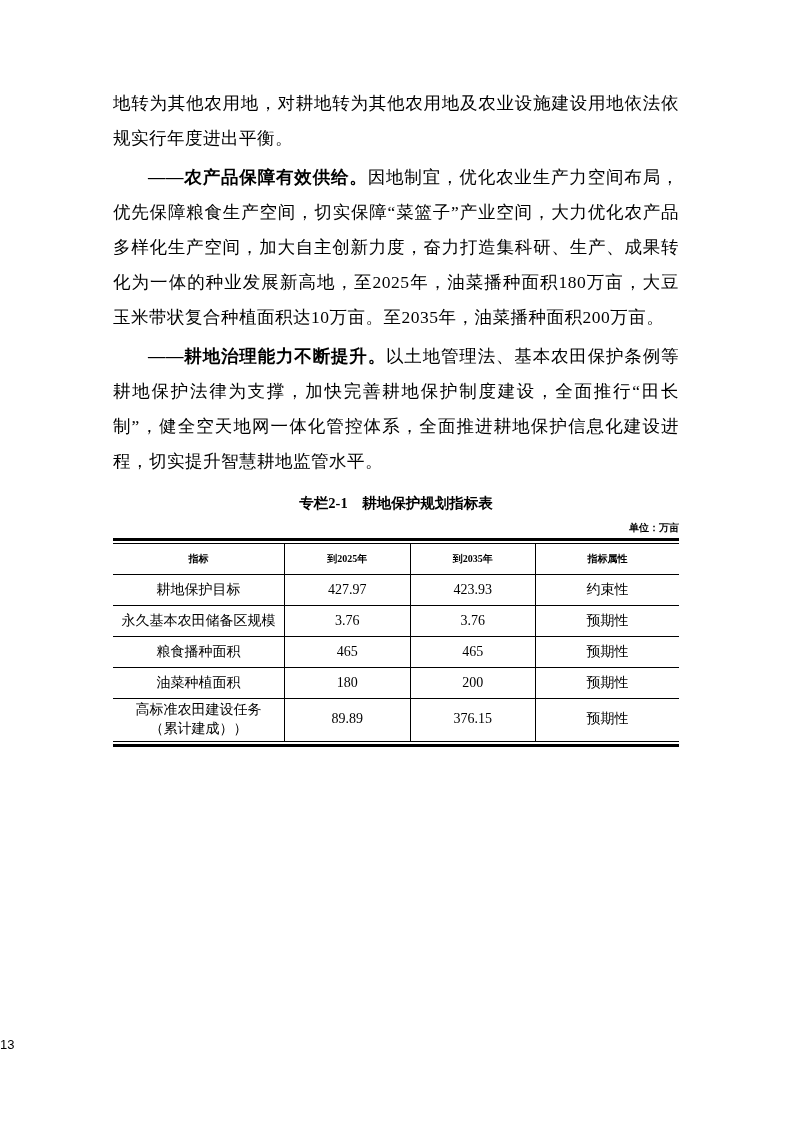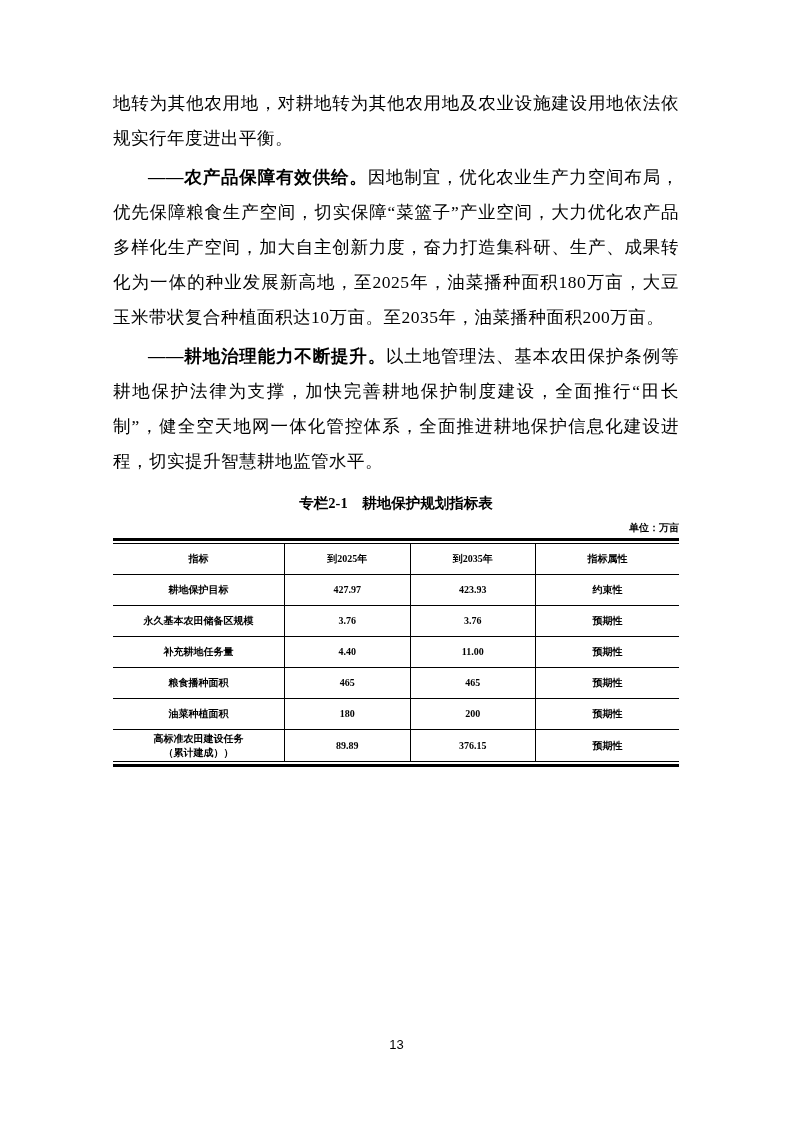--- a/index.html
+++ b/index.html
@@ -56,39 +56,38 @@
     border-bottom: 1px solid #000;
     table-layout: fixed;
   }
   table.indicator-table tr { border-bottom: 1px solid #000; }
   table.indicator-table tbody tr:last-child { border-bottom: none; }
   table.indicator-table th,
   table.indicator-table td {
     text-align: center;
     vertical-align: middle;
     padding: 2px 4px;
-    font-size: 10px;
+    font-size: 14px;
     height: 31px;
     line-height: 1.35;
-    font-weight: bold;
   }
   table.indicator-table th {
     font-weight: bold;
     font-size: 10px;
   }
   table.indicator-table th + th,
   table.indicator-table td + td {
     border-left: 1px solid #000;
   }
   td.cell-indicator { white-space: pre-line; }
   .page-number {
     position: absolute;
     left: 0; right: 0;
     top: 1037px;
-    text-align: center;
+    text-align: left;
     font-size: 13px;
     font-family: "Liberation Sans", "DejaVu Sans", sans-serif;
   }
 </style>
 </head>
 <body>
 
 <div class="page">
   <div class="content">
 
@@ -124,26 +123,20 @@
             <td>423.93</td>
             <td>约束性</td>
           </tr>
           <tr>
             <td class="cell-indicator">永久基本农田储备区规模</td>
             <td>3.76</td>
             <td>3.76</td>
             <td>预期性</td>
           </tr>
           <tr>
-            <td class="cell-indicator">补充耕地任务量</td>
-            <td>4.40</td>
-            <td>11.00</td>
-            <td>预期性</td>
-          </tr>
-          <tr>
             <td class="cell-indicator">粮食播种面积</td>
             <td>465</td>
             <td>465</td>
             <td>预期性</td>
           </tr>
           <tr>
             <td class="cell-indicator">油菜种植面积</td>
             <td>180</td>
             <td>200</td>
             <td>预期性</td>

